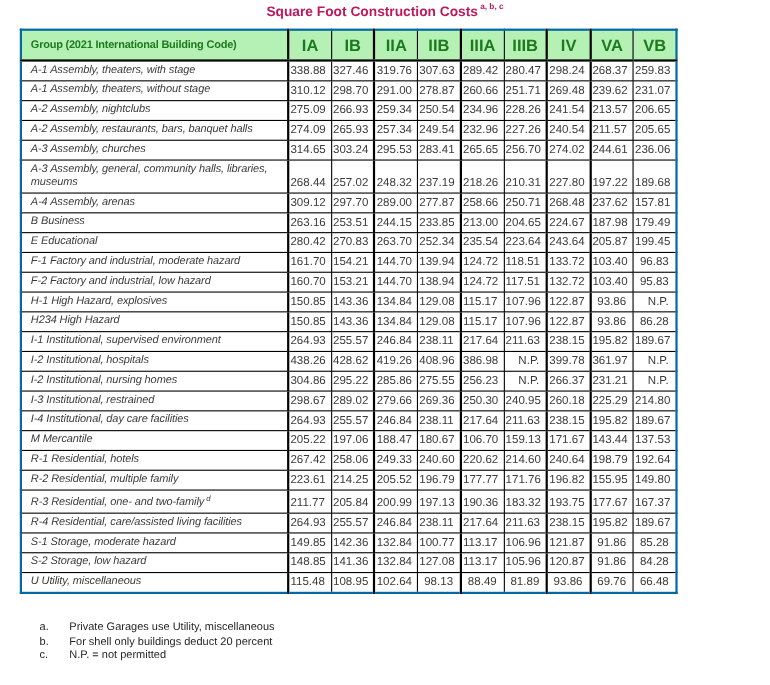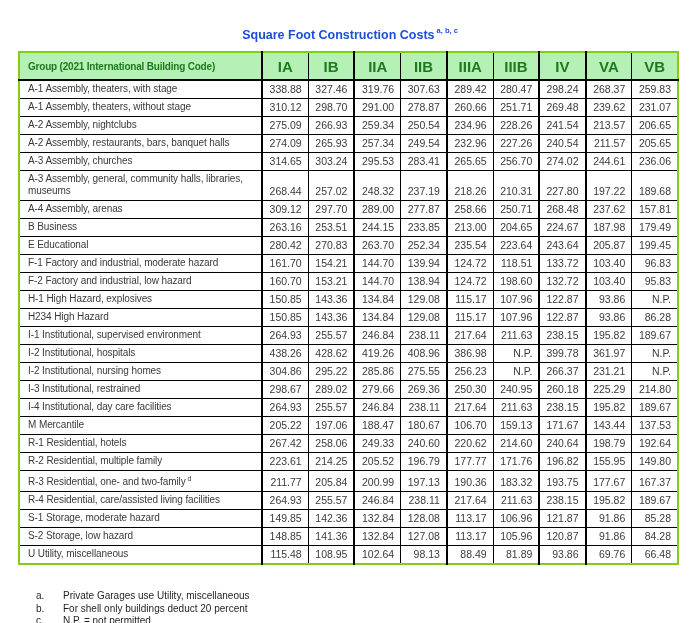--- a/index.html
+++ b/index.html
@@ -2,40 +2,40 @@
 <html style="--header-bg: #b5f0b5; --header-text: #1e7a1e; --body-text: #3a3a3a;"><head>
 <meta charset="utf-8">
 <style>
   html,body{margin:0;padding:0;}
   body{
     width:700px;height:623px;background:#ffffff;overflow:hidden;
     font-family:"Liberation Sans",sans-serif;
     -webkit-font-smoothing:antialiased;
   }
   .title{
-    text-align:center;padding-top:27px;font-size:12.5px;font-weight:bold;color:#1d4ed8;
+    text-align:center;padding-top:2px;font-size:12.5px;font-weight:bold;color:#be185d;
   }
   .title sup{font-size:7.5px;font-weight:bold;margin-left:2px;position:relative;top:-1px;}
   table.costs{
-    border-collapse:collapse;table-layout:fixed;width:661px;
-    margin:9px 0 0 18px;border:2px solid #84cc16;
+    border-collapse:collapse;table-layout:fixed;width:598px;
+    margin:9px 0 0 18px;border:2px solid #0369a1;
   }
   table.costs th{
     background:var(--header-bg,#b5f0b5);color:var(--header-text,#1e7a1e);
     border:1px solid #000;border-bottom:2px solid #000;
     font-weight:bold;font-size:15px;height:24px;vertical-align:middle;text-align:center;
   }
   table.costs th.group-h{
     width:232px;text-align:left;padding-left:8px;font-size:10px;letter-spacing:-0.2px;white-space:nowrap;
   }
   table.costs td{
     border:1px solid #000;vertical-align:bottom;line-height:12px;
     color:var(--body-text,#3a3a3a);
   }
-  td.label{font-size:10px;padding:2px 4px 3px 8px;text-align:left;letter-spacing:-0.1px;}
+  td.label{font-size:10px;padding:2px 4px 3px 8px;text-align:left;letter-spacing:-0.1px;font-style:italic;}
   td.label sup{font-size:7px;}
   td.num{font-size:10.5px;padding:2px 6px 3px 1px;text-align:right;}
   .grp{border-left-width:2px !important;}
   .footnotes{margin:25px 0 0 36px;font-size:10px;color:#1f1f1f;}
   .fn-line{display:flex;line-height:12.5px;}
   .fn-marker{width:27px;flex:0 0 27px;}
 </style>
 </head>
 <body>
 
@@ -178,21 +178,21 @@
           <td class="num grp">103.40</td>
           <td class="num">96.83</td>
         </tr>
         <tr>
           <td class="label">F-2 Factory and industrial, low hazard</td>
           <td class="num grp">160.70</td>
           <td class="num">153.21</td>
           <td class="num grp">144.70</td>
           <td class="num">138.94</td>
           <td class="num grp">124.72</td>
-          <td class="num">198.60</td>
+          <td class="num">117.51</td>
           <td class="num grp">132.72</td>
           <td class="num grp">103.40</td>
           <td class="num">95.83</td>
         </tr>
         <tr>
           <td class="label">H-1 High Hazard, explosives</td>
           <td class="num grp">150.85</td>
           <td class="num">143.36</td>
           <td class="num grp">134.84</td>
           <td class="num">129.08</td>
@@ -332,21 +332,21 @@
           <td class="num">211.63</td>
           <td class="num grp">238.15</td>
           <td class="num grp">195.82</td>
           <td class="num">189.67</td>
         </tr>
         <tr>
           <td class="label">S-1 Storage, moderate hazard</td>
           <td class="num grp">149.85</td>
           <td class="num">142.36</td>
           <td class="num grp">132.84</td>
-          <td class="num">128.08</td>
+          <td class="num">100.77</td>
           <td class="num grp">113.17</td>
           <td class="num">106.96</td>
           <td class="num grp">121.87</td>
           <td class="num grp">91.86</td>
           <td class="num">85.28</td>
         </tr>
         <tr>
           <td class="label">S-2 Storage, low hazard</td>
           <td class="num grp">148.85</td>
           <td class="num">141.36</td>

